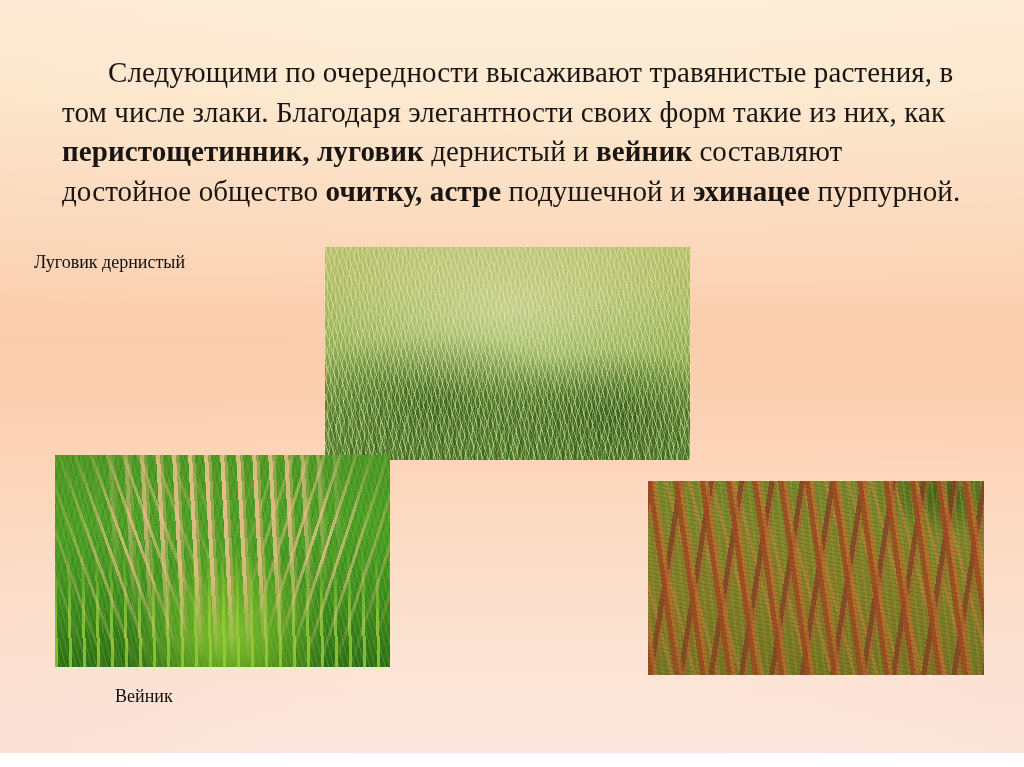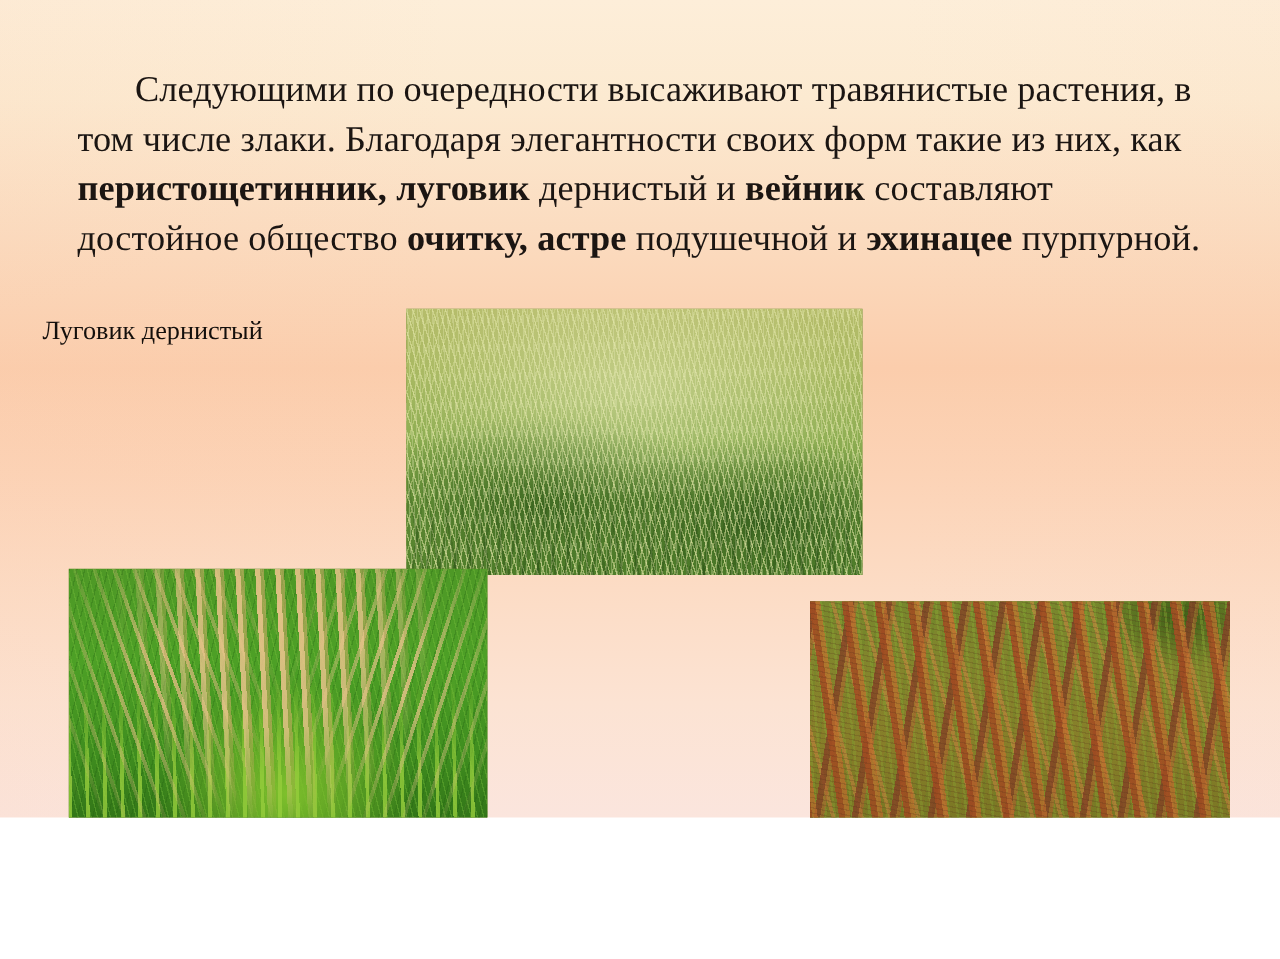--- a/index.html
+++ b/index.html
@@ -8,21 +8,21 @@
   }
   body {
     width: 1024px;
     height: 767px;
     overflow: hidden;
     font-family: "Liberation Serif", serif;
   }
   #slide {
     position: relative;
     width: 1024px;
-    height: 654px;
+    height: 753px;
     background: linear-gradient(to bottom,
         #fdeed9 0%,
         #fcead1 12%,
         #fbdcc0 28%,
         #fbcdac 45%,
         #fcd3b6 58%,
         #fcdcc5 72%,
         #fce3d3 86%,
         #fbe5dd 100%);
     overflow: hidden;
@@ -51,21 +51,21 @@
     color: #1b1512;
     text-indent: 46px;
     letter-spacing: 0.1px;
     z-index: 3;
   }
   .body-text b { font-weight: bold; }
 
   
   .caption {
     position: absolute;
-    font-size: 21px;
+    font-size: 18px;
     color: #140f0c;
     white-space: nowrap;
     z-index: 4;
   }
   #cap-lugovik   { left: 34px;  top: 252px; }
   #cap-veinik    { left: 115px; top: 686px; }
   #cap-peristo   { left: 726px; top: 686px; }
 
   
   .photo {

